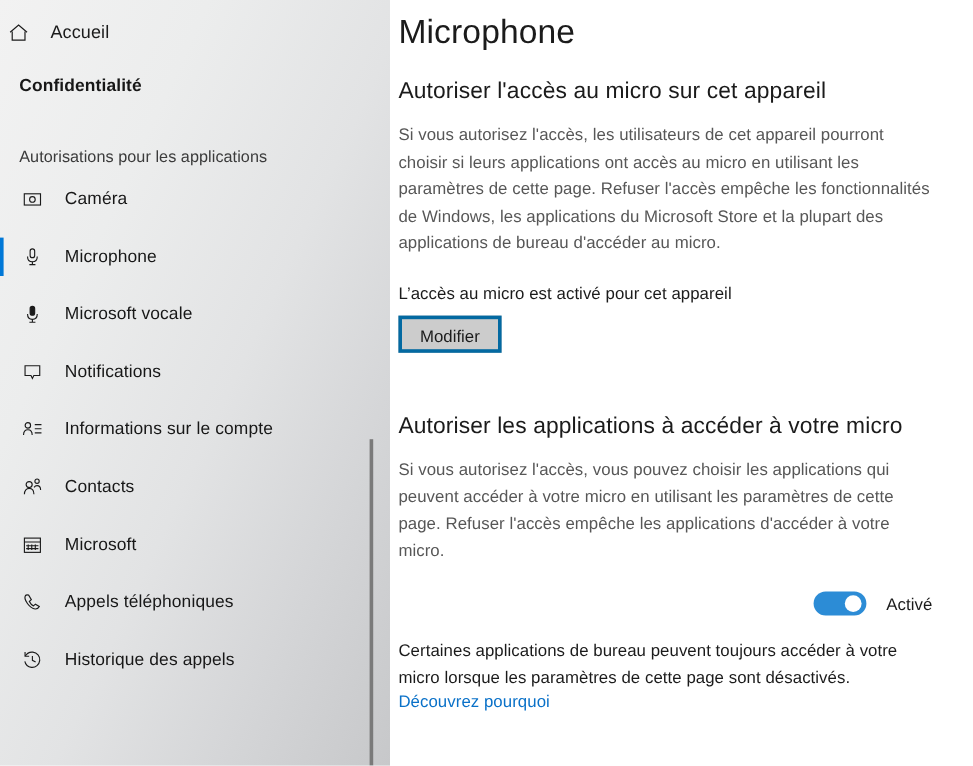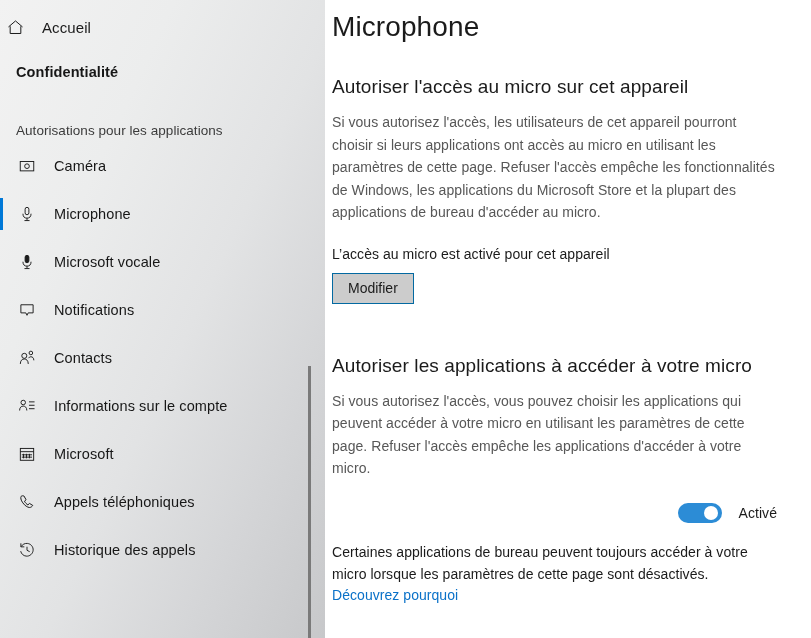--- a/index.html
+++ b/index.html
@@ -183,21 +183,21 @@
     font-size: 28px;
     font-weight: normal;
     color: #1b1b1b;
     margin: 11px 0 0 0;
     letter-spacing: 0.1px;
   }
   .sec-head {
     font-size: 19px;
     font-weight: normal;
     color: #1b1b1b;
-    margin: 30px 0 0 0;
+    margin: 20px 0 0 0;
     line-height: 27px;
     letter-spacing: 0.1px;
   }
   .sec-head.second {
     margin-top: 0;
     width: 430px;
   }
   .body-text {
     font-size: 14px;
     color: #575757;
@@ -207,21 +207,21 @@
   }
   .status-text {
     font-size: 14px;
     color: #1b1b1b;
     margin: 22px 0 0 0;
     letter-spacing: 0.05px;
   }
   .btn {
     margin-top: 11px;
     background: #cccccc;
-    border: 1px solid #0369a1;
+    border: 3px solid #0369a1;
     color: #1b1b1b;
     font-family: "Liberation Sans", sans-serif;
     font-size: 14px;
     padding: 0 15px;
     height: 31px;
     line-height: 29px;
     cursor: default;
     display: inline-block;
     box-sizing: border-box;
   }
@@ -344,41 +344,41 @@
             <path d="M3.2 4.2 L16.8 4.2 L16.8 13.2 L11.3 13.2 L10 15.9 L8.7 13.2 L3.2 13.2 Z"></path>
           </svg>
         </span>
         <span class="nav-label">Notifications</span>
       </div>
 
       <div class="nav-item">
 
         <span class="nav-icon">
           <svg width="18" height="18" viewBox="0 0 20 20" fill="none" stroke="#1b1b1b" stroke-width="1.05">
-            <circle cx="7" cy="7.6" r="2.8"></circle>
-            <path d="M2.6 16.6 C2.6 12.8 4.6 11.1 7 11.1 C9.4 11.1 11.4 12.8 11.4 16.6"></path>
-            <circle cx="14.3" cy="4.4" r="2"></circle>
-            <path d="M11.6 10.2 C12.2 9.2 13.2 8.6 14.3 8.6 C16.1 8.6 17.6 9.9 17.6 12.6"></path>
-          </svg>
-        </span>
-        <span class="nav-label">Contacts</span>
-      </div>
-
-      <div class="nav-item">
-
-        <span class="nav-icon">
-          <svg width="18" height="18" viewBox="0 0 20 20" fill="none" stroke="#1b1b1b" stroke-width="1.05">
             <circle cx="5.8" cy="6.1" r="2.5"></circle>
             <path d="M1.8 15 C1.8 11.6 3.6 10.1 5.8 10.1 C8 10.1 9.8 11.6 9.8 15"></path>
             <path d="M12.2 5.4 L18.4 5.4"></path>
             <path d="M12.2 9.2 L18.4 9.2"></path>
             <path d="M12.2 13 L18.4 13"></path>
           </svg>
         </span>
         <span class="nav-label">Informations sur le compte</span>
+      </div>
+
+      <div class="nav-item">
+
+        <span class="nav-icon">
+          <svg width="18" height="18" viewBox="0 0 20 20" fill="none" stroke="#1b1b1b" stroke-width="1.05">
+            <circle cx="7" cy="7.6" r="2.8"></circle>
+            <path d="M2.6 16.6 C2.6 12.8 4.6 11.1 7 11.1 C9.4 11.1 11.4 12.8 11.4 16.6"></path>
+            <circle cx="14.3" cy="4.4" r="2"></circle>
+            <path d="M11.6 10.2 C12.2 9.2 13.2 8.6 14.3 8.6 C16.1 8.6 17.6 9.9 17.6 12.6"></path>
+          </svg>
+        </span>
+        <span class="nav-label">Contacts</span>
       </div>
 
       <div class="nav-item">
 
         <span class="nav-icon">
           <svg width="18" height="18" viewBox="0 0 20 20" fill="none" stroke="#1b1b1b" stroke-width="1.05">
             <rect x="2.6" y="3.8" width="14.8" height="13.2"></rect>
             <path d="M2.6 7.4 L17.4 7.4"></path>
             <path d="M6.1 9.8 L6.1 14.8 M9.4 9.8 L9.4 14.8 M12.7 9.8 L12.7 14.8"></path>
             <path d="M4.2 10.9 L15.6 10.9 M4.2 13.5 L15.6 13.5"></path>

